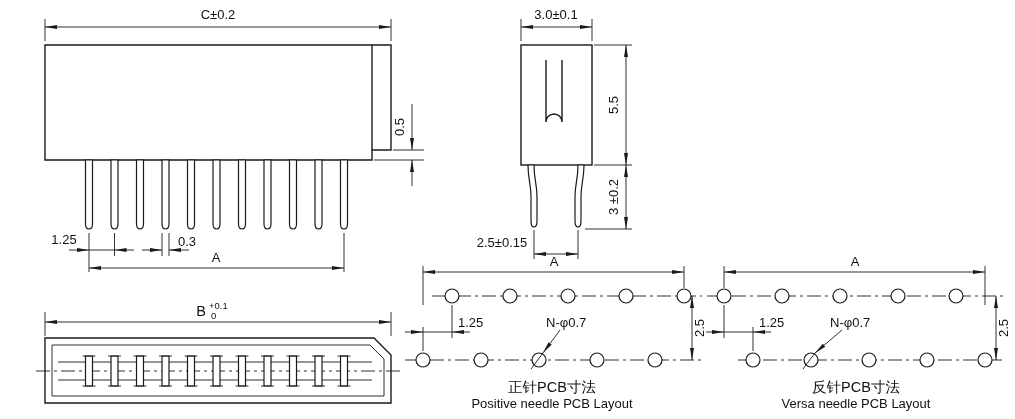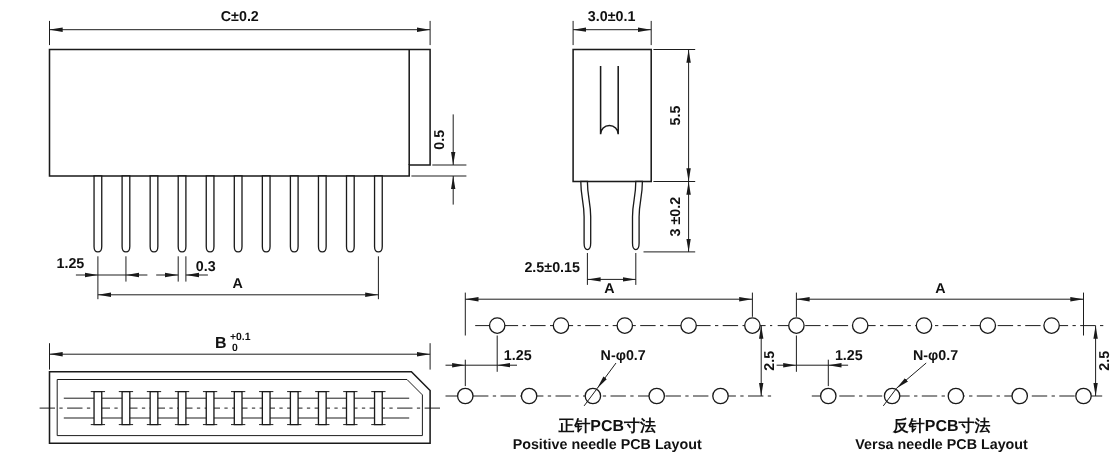--- a/index.html
+++ b/index.html
@@ -1,16 +1,16 @@
 <!DOCTYPE html>
 <html><head>
 <meta charset="utf-8">
 <style>
   html,body { margin:0; padding:0; background:#ffffff; }
-  .stage { width:1015px; height:419px; background:#ffffff; position:relative; overflow:hidden;font-weight:bold; }
+  .stage { width:1015px; height:419px; background:#ffffff; position:relative; overflow:hidden; }
   svg { display:block; }
   text { font-family:"Liberation Sans","DejaVu Sans",sans-serif; font-size:13px; fill:#111; }
   .t14 { font-size:14.5px; }
   .t13 { font-size:13px; }
   .t9  { font-size:9.5px; }
   .ol { fill:none; stroke:#1a1a1a; stroke-width:1.4; }   
   .fw { fill:#ffffff; stroke:#1a1a1a; stroke-width:1.2; } 
   .dl { fill:none; stroke:#1a1a1a; stroke-width:0.9; }   
   .cl { fill:none; stroke:#1a1a1a; stroke-width:0.9; stroke-dasharray:14 4 3 4; } 
 </style>

